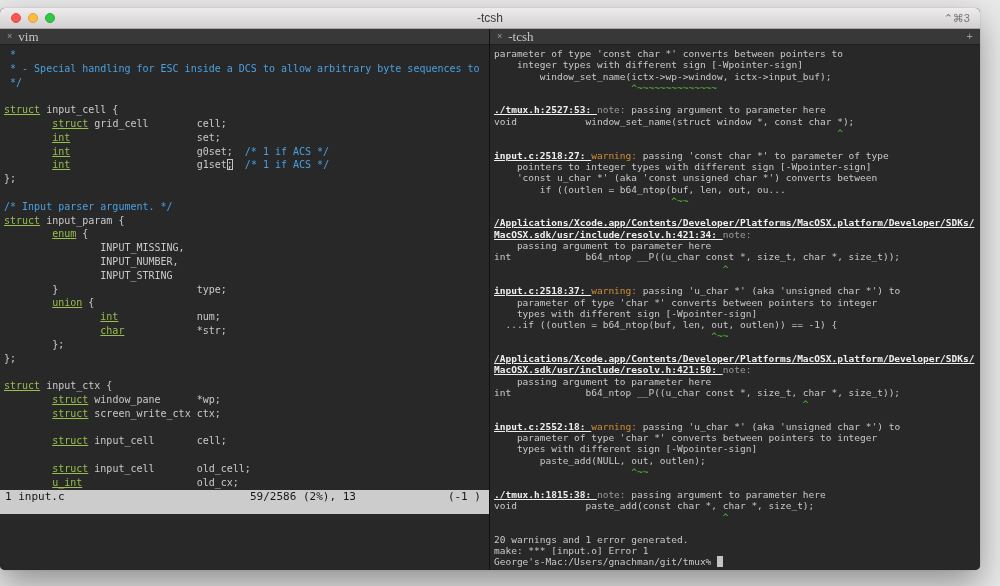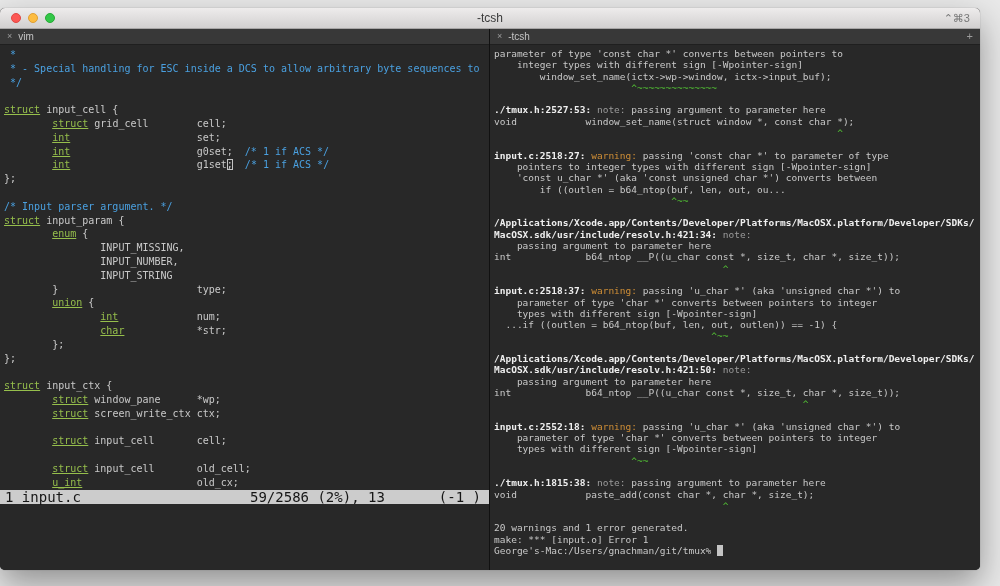--- a/index.html
+++ b/index.html
@@ -36,45 +36,45 @@
   .pane { display:flex; flex-direction:column; min-width:0; }
   .pane.left { width:489px; flex:0 0 auto; }
   .pane.right { flex:1; }
   .divider { width:1px; background:#111; flex:0 0 auto; }
   .phead {
     height:16px; flex:0 0 auto;
     background:#383838; border-bottom:1px solid #1f1f1f;
     display:flex; align-items:center; gap:6px; padding:0 7px;
   }
   .pclose { color:#9c9c9c; font-size:9px; line-height:1; }
-  .ptitle { color:#c4c4c4; font-size:10px; }
+  .ptitle { color:#c4c4c4; font-size:13px;font-family:Liberation Serif, serif; }
   .phspacer { flex:1; }
   .pplus { color:#9c9c9c; font-size:11px; line-height:1; }
   .term {
     padding:3px 0 0 4px; flex:0 0 auto; overflow:hidden;
     font-family:"DejaVu Sans Mono", monospace;
   }
   .term.tleft  { font-size:10px; }
   .term.tleft  .tl { height:13.8px; line-height:13.8px; }
   .term.tright { font-size:9.5px; }
   .term.tright .tl { height:11.3px; line-height:11.3px; }
   .tl { white-space:pre; color:var(--fg,#c9c9c9); }
   .s-t   { color:var(--fg,#c9c9c9); }
   .s-c   { color:var(--comment,#4aa0e0); }
   .s-k   { color:var(--keyword,#96bf4c);text-decoration:underline; }
   .s-w   { color:var(--warning,#cf8e36); }
   .s-n   { color:var(--note,#9b9b9b); }
-  .s-b   { color:var(--bright,#efefef); font-weight:bold; }
+  .s-b   { color:var(--bright,#efefef); font-weight:bold;text-decoration:underline; }
   .s-g   { color:var(--caret,#52c234); }
   .s-cur { background:var(--cursor,#c4c4c4); color:var(--bg,#282828); }
   .s-hcur{ box-shadow:inset 0 0 0 1px var(--cursor,#c4c4c4); }
   .statusline {
-    height:14px; line-height:14px; flex:0 0 auto; position:relative;
+    height:24px; line-height:14px; flex:0 0 auto; position:relative;
     background:var(--status_bg,#cccccc); color:var(--status_fg,#161616);
-    font-family:"DejaVu Sans Mono", monospace; font-size:14px;
+    font-family:"DejaVu Sans Mono", monospace; font-size:11px;
   }
   .statusline .sl { position:absolute; left:5px; }
   .statusline .sc { position:absolute; left:250px; }
   .statusline .sr { position:absolute; right:8px; }
 </style>
 </head>
 <body>
 
 <div class="window">
   <div class="titlebar">
@@ -170,20 +170,21 @@
           <div class="tl"></div>
           <div class="tl"><span class="s-b">/Applications/Xcode.app/Contents/Developer/Platforms/MacOSX.platform/Developer/SDKs/</span></div>
           <div class="tl"><span class="s-b">MacOSX.sdk/usr/include/resolv.h:421:50: </span><span class="s-n">note:</span></div>
           <div class="tl"><span class="s-t">    passing argument to parameter here</span></div>
           <div class="tl"><span class="s-t">int             b64_ntop __P((u_char const *, size_t, char *, size_t));</span></div>
           <div class="tl"><span class="s-g">                                                      ^</span></div>
           <div class="tl"></div>
           <div class="tl"><span class="s-b">input.c:2552:18: </span><span class="s-w">warning: </span><span class="s-t">passing 'u_char *' (aka 'unsigned char *') to</span></div>
           <div class="tl"><span class="s-t">    parameter of type 'char *' converts between pointers to integer</span></div>
           <div class="tl"><span class="s-t">    types with different sign [-Wpointer-sign]</span></div>
+          <div class="tl"><span class="s-t">        paste_add(NULL, out, outlen);</span></div>
           <div class="tl"><span class="s-g">                        ^~~</span></div>
           <div class="tl"></div>
           <div class="tl"><span class="s-b">./tmux.h:1815:38: </span><span class="s-n">note: </span><span class="s-t">passing argument to parameter here</span></div>
           <div class="tl"><span class="s-t">void            paste_add(const char *, char *, size_t);</span></div>
           <div class="tl"><span class="s-g">                                        ^</span></div>
           <div class="tl"></div>
           <div class="tl"><span class="s-t">20 warnings and 1 error generated.</span></div>
           <div class="tl"><span class="s-t">make: *** [input.o] Error 1</span></div>
           <div class="tl"><span class="s-t">George's-Mac:/Users/gnachman/git/tmux% </span><span class="s-cur"> </span></div>
         </div>

